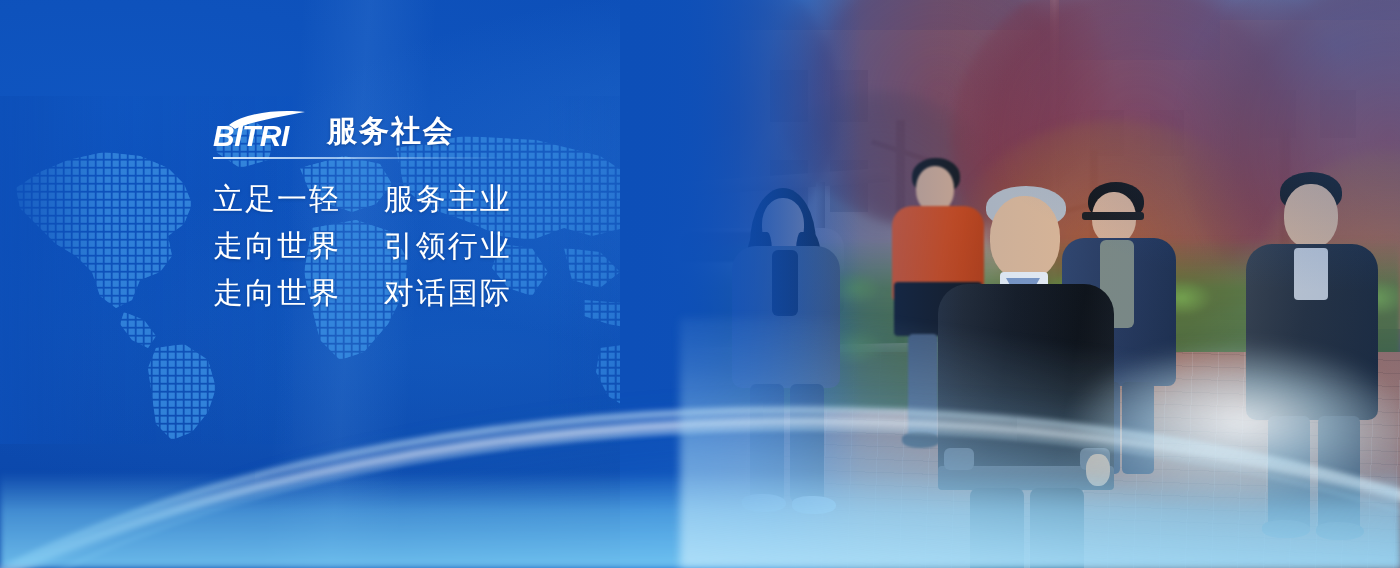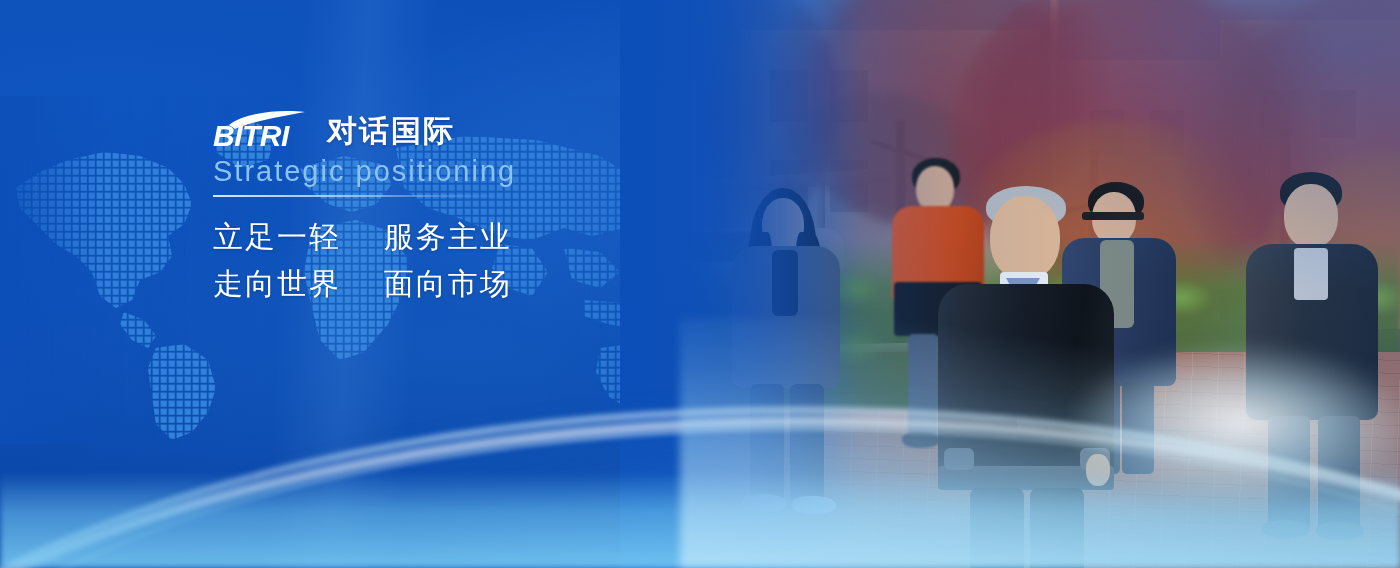--- a/index.html
+++ b/index.html
@@ -458,33 +458,37 @@
 
   <div class="copy">
 
     <div class="logo-row">
       <div class="logo">
         <svg viewBox="0 0 100 42" aria-hidden="true">
           <path d="M16 19 C30 7, 66 3, 92 6 C70 10, 40 15, 22 23 Z" fill="#ffffff"></path>
           <text x="0" y="40" font-family="Liberation Sans, sans-serif" font-size="30" font-weight="700" font-style="italic" fill="#ffffff" letter-spacing="-0.5">BITRI</text>
         </svg>
       </div>
-      <div class="logo-cn">对话国际</div>
+      <div class="logo-cn">服务社会</div>
     </div>
 
-    <div class="subtitle">Strategic positioning</div>
     <div class="divider"></div>
 
     <div class="slogans">
       <div class="slogan">
         <span>立足一轻</span>
         <span class="gap"></span>
         <span>服务主业</span>
       </div>
       <div class="slogan">
         <span>走向世界</span>
         <span class="gap"></span>
-        <span>面向市场</span>
+        <span>引领行业</span>
+      </div>
+      <div class="slogan">
+        <span>走向世界</span>
+        <span class="gap"></span>
+        <span>对话国际</span>
       </div>
     </div>
 
   </div>
 </div>
 
 </body></html>

